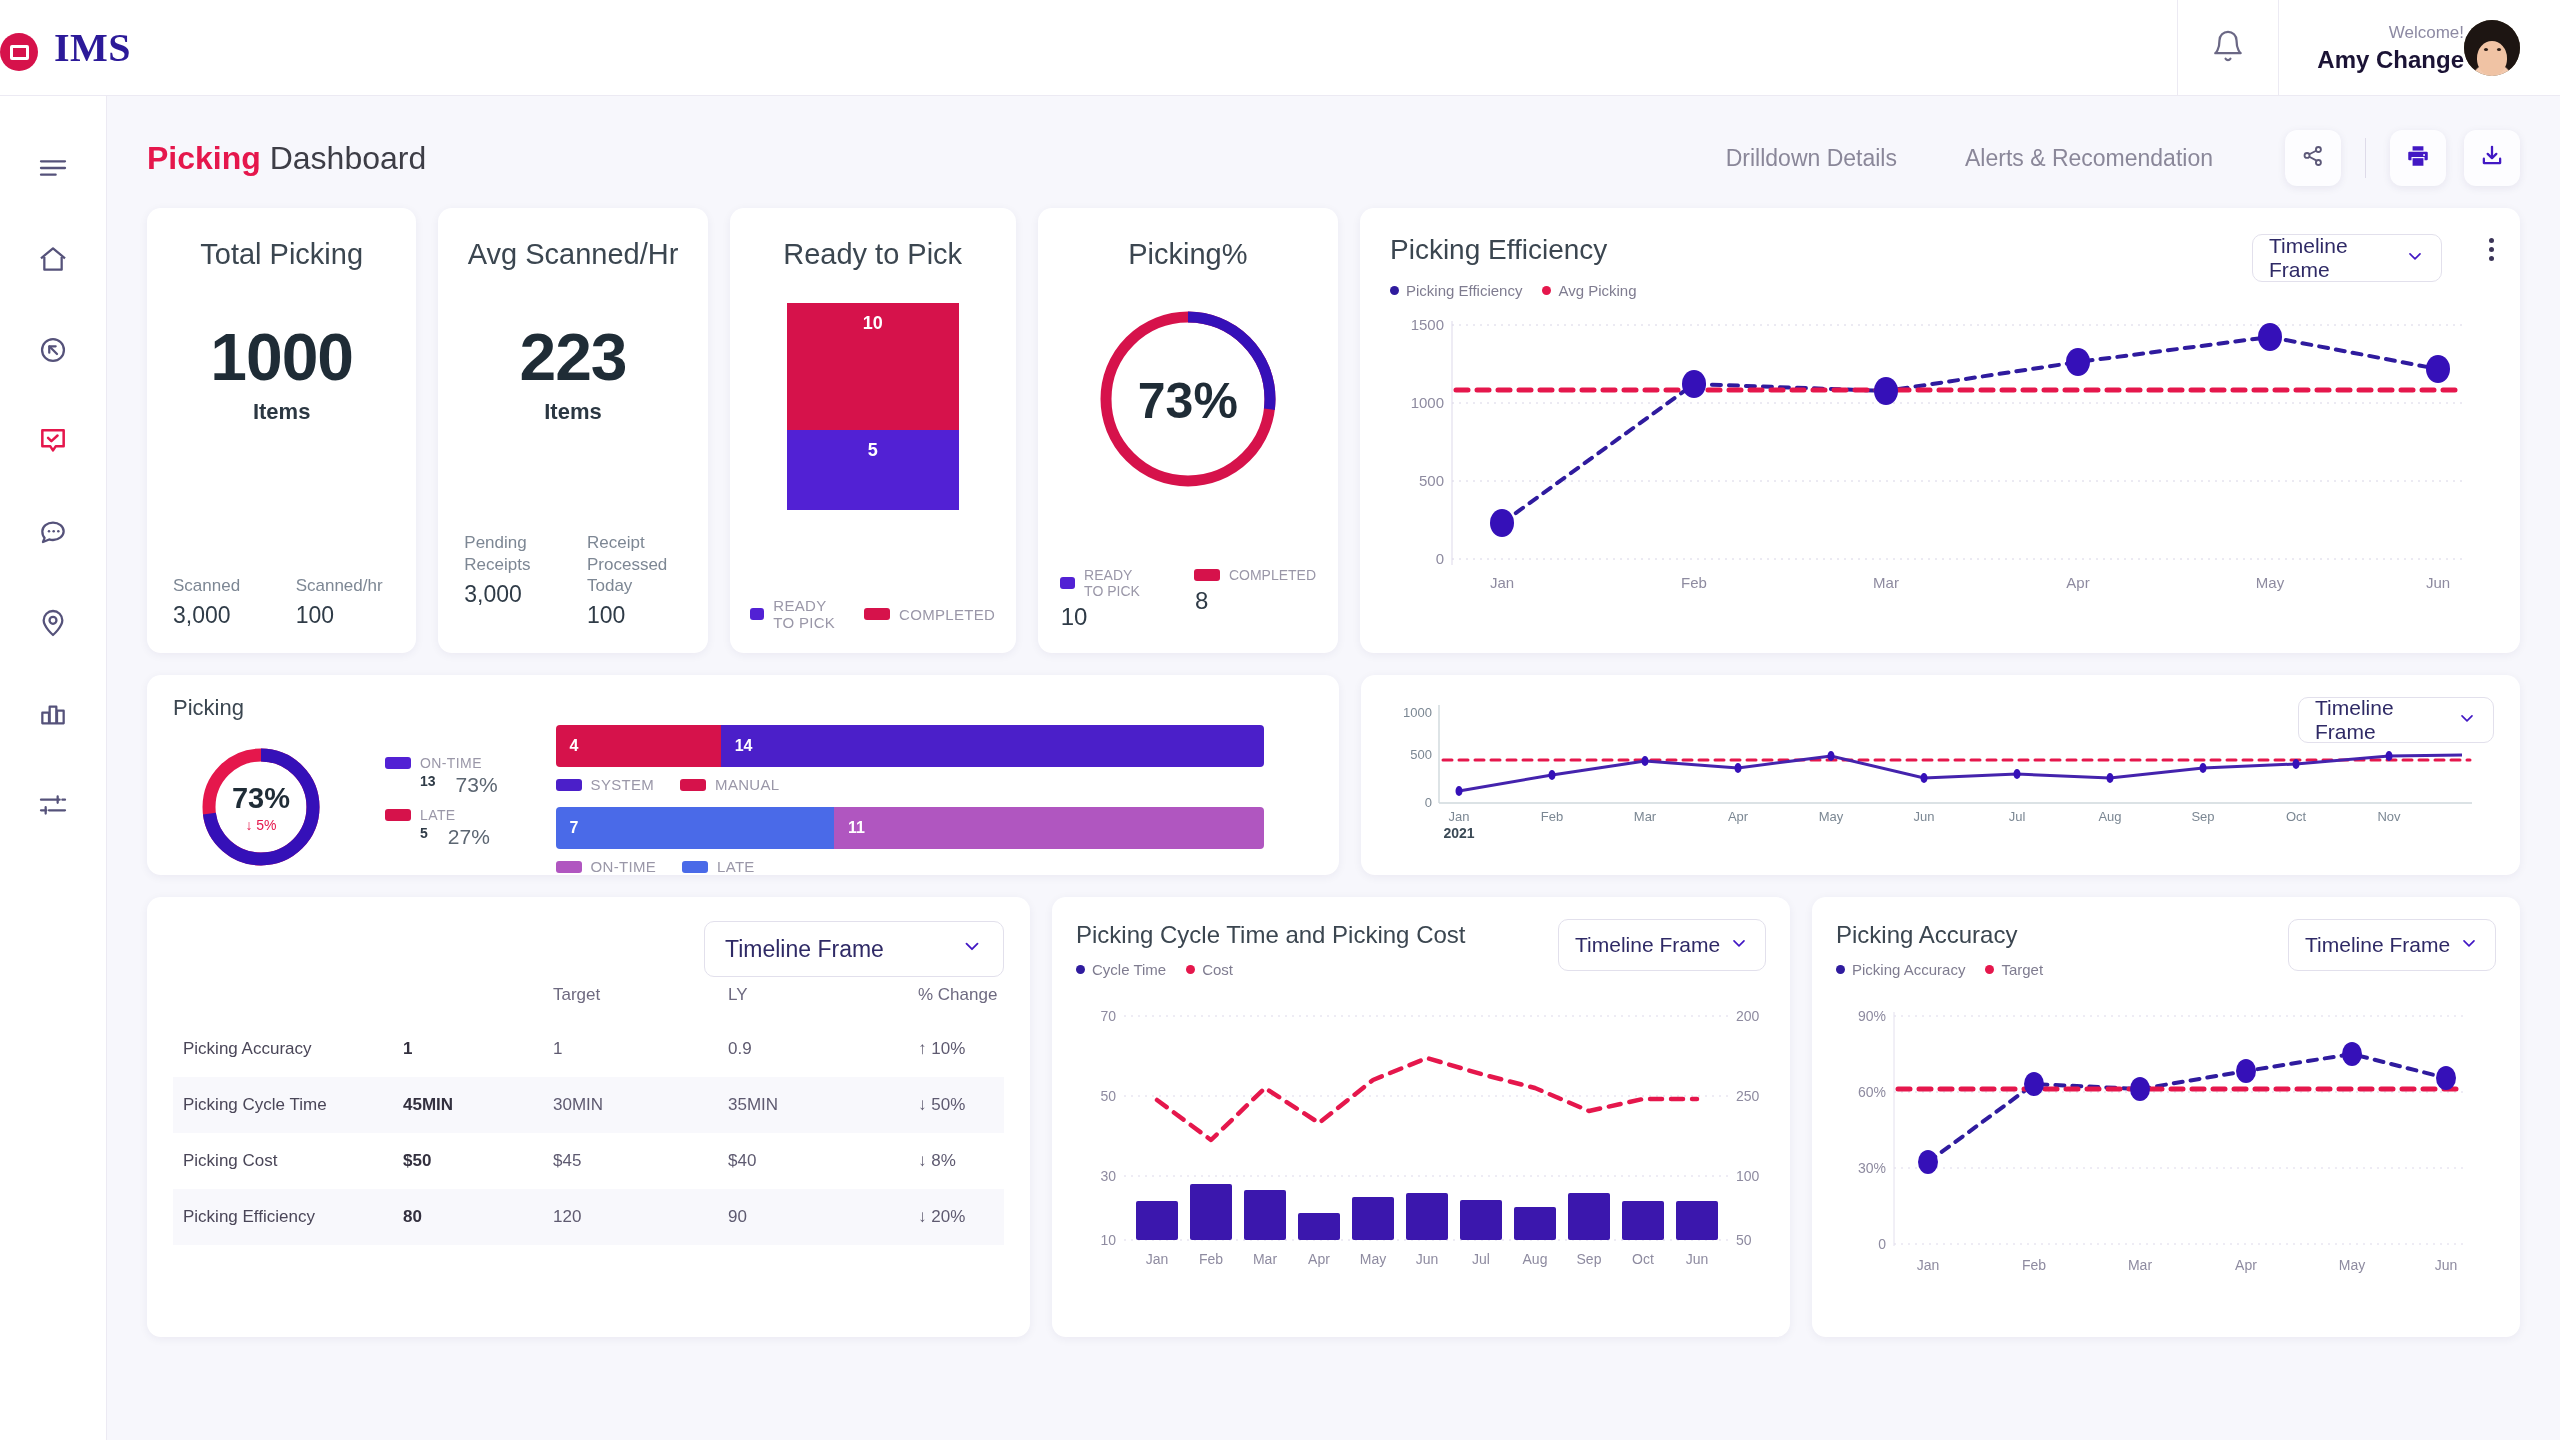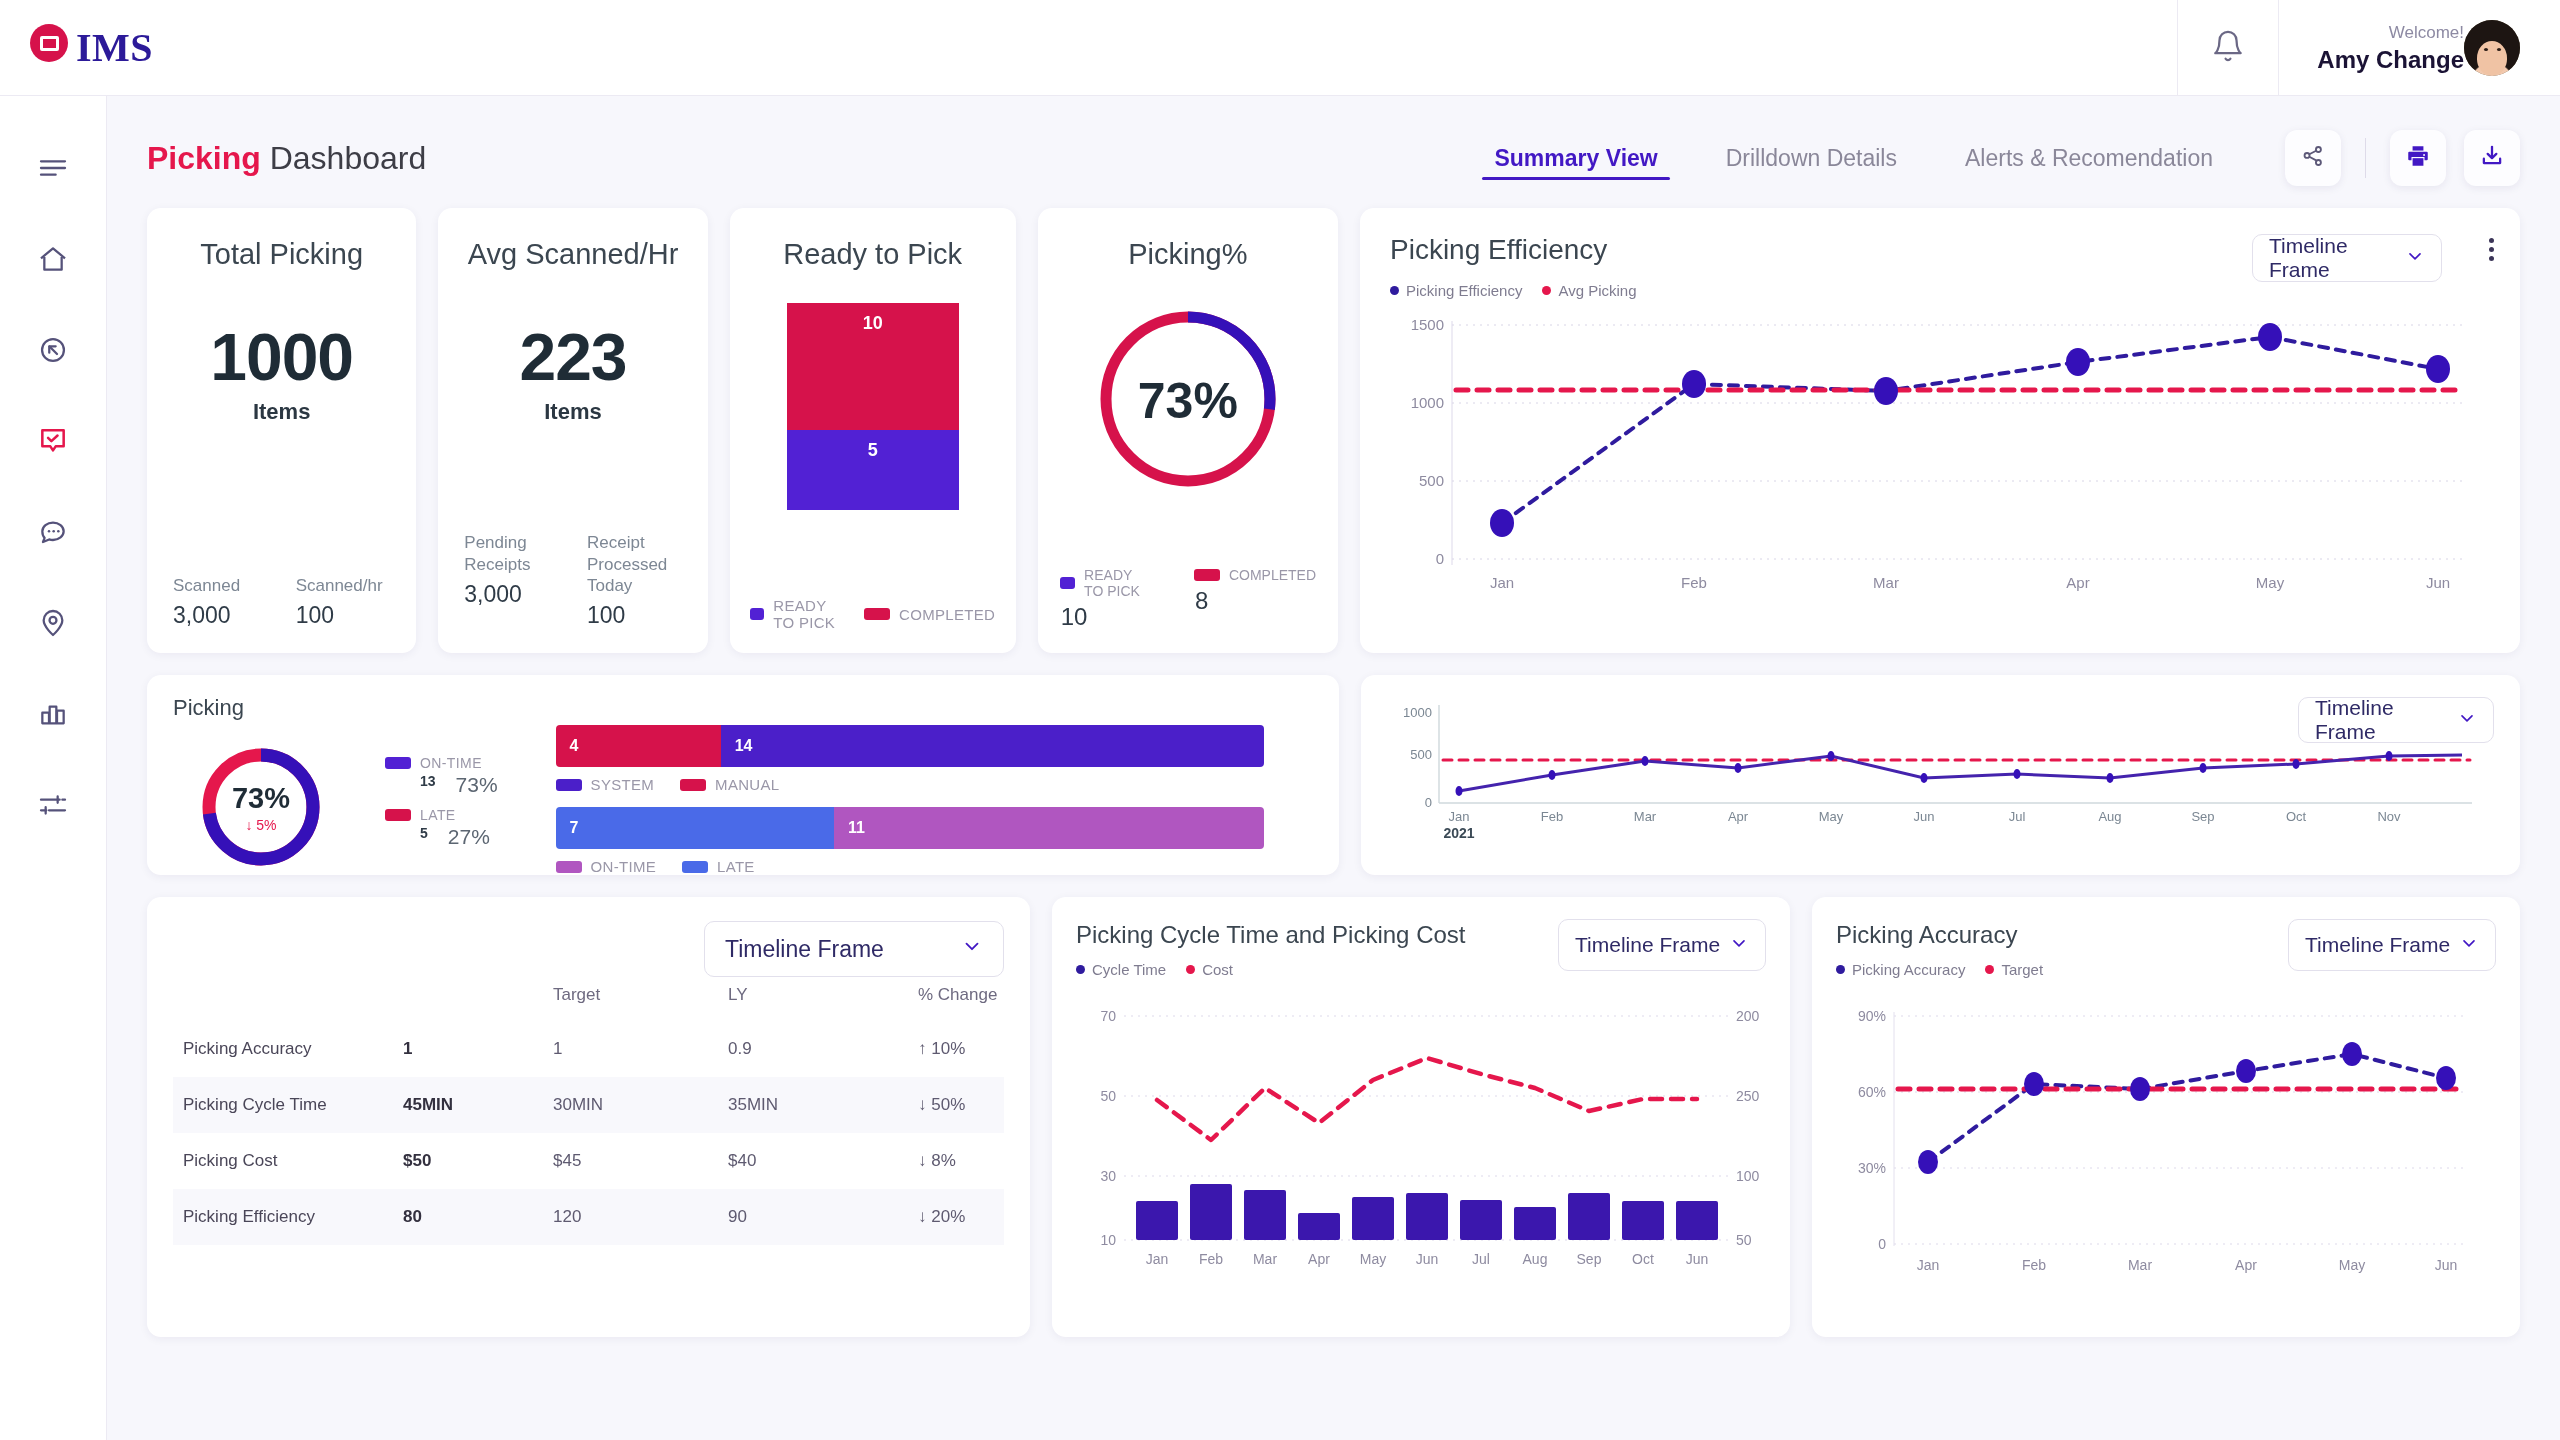--- a/index.html
+++ b/index.html
@@ -10,21 +10,21 @@
     overflow: hidden;
   }
   .app { position: relative; width: 2560px; height: 1440px; background:#fff; }
 
   
   .topbar {
     position: absolute; top:0; left:0; width:2560px; height:96px;
     background:#ffffff; display:flex; align-items:center;
     border-bottom:1px solid #eceaf3;
   }
-  .brand { display:flex; align-items:flex-start; gap:8px; padding-left:30px; }
+  .brand { display:flex; align-items:flex-end; gap:16px; }
   .brand-mark { width:38px; height:38px; border-radius:50%; background:#d6124b;
     display:flex; align-items:center; justify-content:center; }
   .brand-mark .inner { width:19px; height:15px; border:3px solid #fff; border-radius:2px; background:#d6124b; }
   .brand-text { font-family:"Liberation Serif", serif; font-size:40px; font-weight:700;
     color:#2c1a99; letter-spacing:.5px; }
   .topbar-right { margin-left:auto; display:flex; align-items:center; height:96px; }
   .vdiv { width:1px; height:96px; background:#eceaf3; }
   .bell-wrap { width:100px; display:flex; align-items:center; justify-content:center; }
   .user-wrap { display:flex; align-items:center; padding:0 40px 0 38px; }
   .welcome { font-size:17px; color:#8d8aa3; text-align:right; line-height:1.5; }
@@ -257,21 +257,20 @@
     </div>
   </div>
 
   <div class="content">
 
     <div class="page-head">
       <div class="page-title">
         <b>Picking</b><span> Dashboard</span>
       </div>
       <div class="tabs">
-        <div class="tab active">Summary View</div>
         <div class="tab">Drilldown Details</div>
         <div class="tab">Alerts &amp; Recomendation</div>
       </div>
       <div class="actions">
         <div class="act-btn">
           <span>
             <svg width="26" height="26" viewBox="0 0 24 24" fill="none" stroke="#5c5878" stroke-width="1.7" stroke-linejoin="round">
                 <circle cx="17" cy="6" r="2.3"></circle>
                 <circle cx="6.5" cy="11.5" r="2.3"></circle>
                 <circle cx="17" cy="18" r="2.3"></circle>

